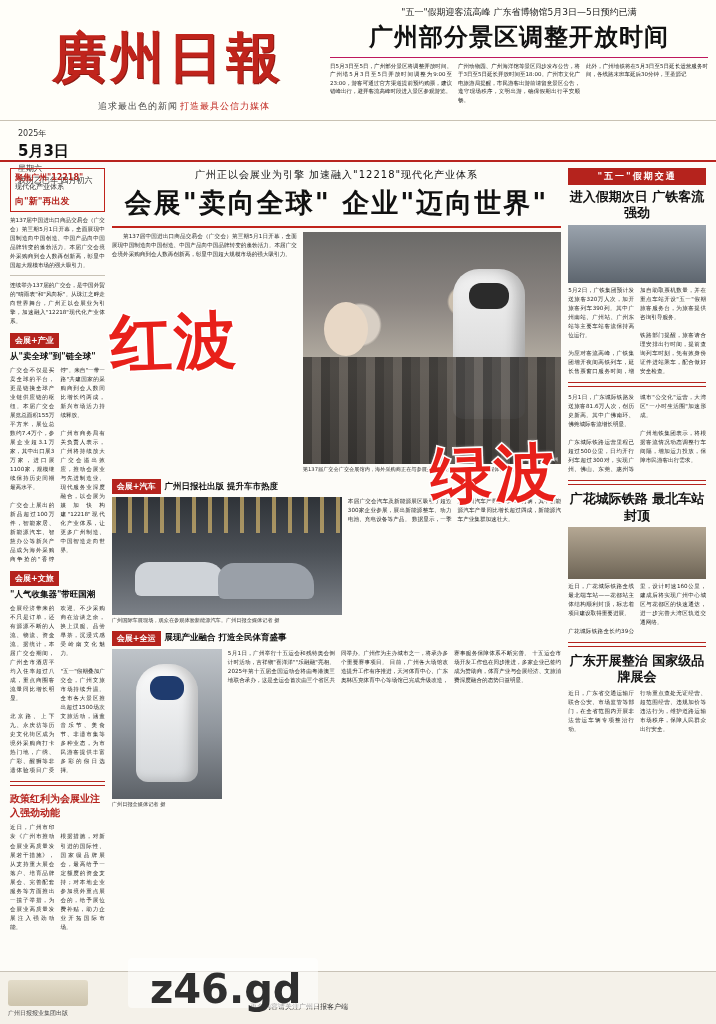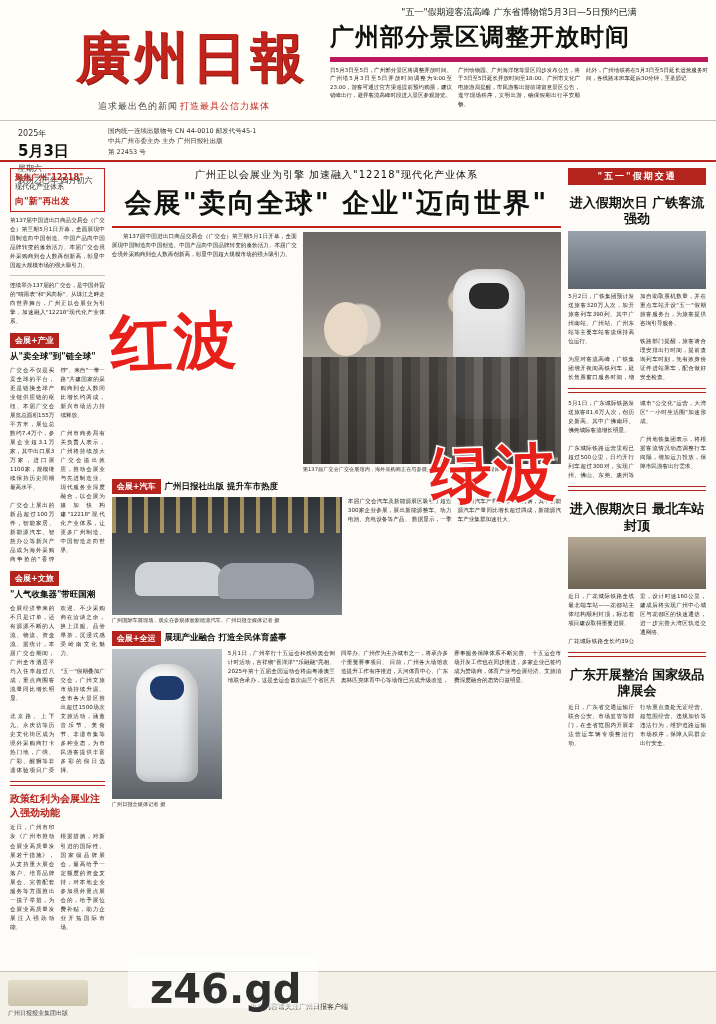--- a/index.html
+++ b/index.html
@@ -11,34 +11,33 @@
   }
   .page{position:relative;width:716px;height:1024px;background:#fdfcf8;overflow:hidden;}
 
   
   .masthead{position:relative;height:160px;border-bottom:2px solid #b8241f;background:#fffef9;}
   .logo{
     position:absolute;left:52px;top:22px;width:280px;height:72px;
     color:#c0241c;font-size:54px;font-weight:bold;letter-spacing:4px;
     font-family:"DejaVu Sans","Liberation Sans",sans-serif;
     text-shadow:1px 1px 0 #8c1a14;
-    text-align:center;
   }
   .logo-sub{position:absolute;left:98px;top:100px;font-size:9px;color:#444;letter-spacing:1px;}
   .logo-sub2{position:absolute;left:180px;top:100px;font-size:9px;color:#c0241c;letter-spacing:1px;}
   .mast-date{position:absolute;left:18px;top:128px;font-size:8px;color:#333;line-height:1.5;}
   .mast-date .big{font-size:15px;color:#111;font-weight:bold;}
   .mast-meta{position:absolute;left:108px;top:126px;font-size:6.5px;color:#333;line-height:1.6;width:190px;}
   .mast-rule{position:absolute;left:0;right:0;top:120px;height:1px;background:#c9c2b4;}
 
   
   .top-right{position:absolute;left:330px;top:6px;width:378px;}
   .tr-kicker{font-size:9px;color:#222;text-align:center;line-height:1.4;}
-  .tr-head{font-size:24px;color:#111;font-weight:bold;text-align:left;letter-spacing:1px;margin-top:2px;
-           border-bottom:5px solid #be185d;padding-bottom:4px;}
+  .tr-head{font-size:24px;color:#111;font-weight:bold;text-align:center;letter-spacing:1px;margin-top:2px;
+           border-bottom:1px solid #be185d;padding-bottom:4px;}
   .tr-cols{display:flex;gap:6px;margin-top:4px;}
   .tr-col{flex:1;font-size:5.5px;line-height:1.55;color:#222;text-align:justify;}
 
   
   .body{position:relative;display:flex;padding:6px 10px 0 10px;gap:7px;height:852px;box-sizing:border-box;}
   .col-left{width:95px;}
   .col-mid{width:450px;}
   .col-right{width:138px;}
 
   .lead-kicker{font-size:10px;color:#111;text-align:center;letter-spacing:1px;}
@@ -88,21 +87,21 @@
   .ph3{height:150px;background:linear-gradient(180deg,#bfc4c9 0%,#8e949b 55%,#5c6167 100%);}
   .ph3 .astro{position:absolute;left:50%;top:10%;transform:translateX(-50%);width:62px;height:118px;
       background:linear-gradient(180deg,#fbfbfb,#d4d7da);border-radius:28px 28px 12px 12px;
       box-shadow:inset -7px 0 12px rgba(0,0,0,.22);}
   .ph3 .astro:after{content:"";position:absolute;left:14px;top:12px;width:34px;height:24px;background:#1f3b6e;border-radius:11px;}
 
   
   .ph-sm{height:58px;background:linear-gradient(180deg,#9aa3ad,#5d656e);margin:3px 0;}
   .ph-sm2{height:52px;background:linear-gradient(180deg,#b5a894,#6d6455);margin:3px 0;}
 
-  .rhead{font-size:13px;font-weight:bold;color:#111;line-height:1.25;text-align:center;margin:10px 0 3px;}
+  .rhead{font-size:13px;font-weight:bold;color:#111;line-height:1.25;text-align:center;margin:4px 0 3px;}
   .rbar{background:#b5231d;color:#fff;text-align:center;font-size:9px;font-weight:bold;padding:2px 0;letter-spacing:2px;}
   .hr{height:1px;background:#c8c2b6;margin:5px 0;}
   .dhr{height:3px;border-top:1px solid #b5231d;border-bottom:1px solid #b5231d;margin:6px 0;}
 
   
   .bottom{position:absolute;left:0;bottom:0;width:716px;height:52px;background:#f4f1e9;border-top:1px solid #c8c2b6;}
   .bt-left{position:absolute;left:8px;bottom:6px;font-size:6px;color:#444;}
   .bt-ico{position:absolute;left:8px;bottom:18px;width:80px;height:26px;
      background:linear-gradient(180deg,#e3dcc9,#cdc4ad);border-radius:3px;}
   .bt-mid{position:absolute;left:250px;bottom:12px;font-size:7px;color:#333;}
@@ -130,25 +129,20 @@
     <div class="logo">廣州日報</div>
     <div class="logo-sub">追求最出色的新闻</div>
     <div class="logo-sub2">打造最具公信力媒体</div>
     <div class="mast-rule"></div>
     <div class="mast-date">
       <div>2025年</div>
       <div class="big">5月3日</div>
       <div>星期六</div>
       <div>农历乙巳年 四月初六</div>
     </div>
-    <div class="mast-meta">
-      <div>国内统一连续出版物号 CN 44-0010  邮发代号45-1</div>
-      <div>中共广州市委主办  主办  广州日报社出版</div>
-      <div>第 22453 号</div>
-    </div>
 
     <div class="top-right">
       <div class="tr-kicker">"五一"假期迎客流高峰 广东省博物馆5月3日—5日预约已满</div>
       <div class="tr-head">广州部分景区调整开放时间</div>
       <div class="tr-cols">
         <div class="tr-col">日5月3日至5日，广州部分景区将调整开放时间。广州塔5月3日至5日开放时间调整为9:00至23:00，游客可通过官方渠道提前预约购票，建议错峰出行，避开客流高峰时段进入景区参观游览。</div>
         <div class="tr-col">广州动物园、广州海洋馆等景区同步发布公告，将于3日至5日延长开放时间至18:00。广州市文化广电旅游局提醒，市民游客出游前请留意景区公告，遵守现场秩序，文明出游，确保假期出行平安顺畅。</div>
         <div class="tr-col">此外，广州地铁将在5月3日至5日延长运营服务时间，各线路末班车延后30分钟，王圣源记</div>
       </div>
     </div>
@@ -265,21 +259,21 @@
 铁路部门提醒，旅客请合理安排出行时间，提前查询列车时刻，凭有效身份证件进站乘车，配合做好安全检查。</div>
 
       <div class="dhr"></div>
       <div class="txt cols2" style="white-space:pre-line;">5月1日，广东城际铁路发送旅客81.6万人次，创历史新高。其中广佛南环、佛莞城际客流增长明显。
 
 广东城际铁路运营里程已超过500公里，日均开行列车超过300对，实现广州、佛山、东莞、惠州等城市"公交化"运营，大湾区"一小时生活圈"加速形成。
 
 广州地铁集团表示，将根据客流情况动态调整行车间隔，增加运力投放，保障市民游客出行需求。</div>
 
       <div class="dhr"></div>
-      <div class="rhead">进入假期次日 最北车站封顶</div>
+      <div class="rhead">广花城际铁路 最北车站封顶</div>
       <div class="ph-sm2"></div>
       <div class="txt cols2" style="white-space:pre-line;">近日，广花城际铁路全线最北端车站——花都站主体结构顺利封顶，标志着项目建设取得重要进展。
 
 广花城际铁路全长约39公里，设计时速160公里，建成后将实现广州中心城区与花都区的快速通达，进一步完善大湾区轨道交通网络。</div>
 
       <div class="dhr"></div>
       <div class="rhead">广东开展整治 国家级品牌展会</div>
       <div class="txt cols2" style="white-space:pre-line;">近日，广东省交通运输厅联合公安、市场监管等部门，在全省范围内开展非法营运车辆专项整治行动。
 
 行动重点查处无证经营、超范围经营、违规加价等违法行为，维护道路运输市场秩序，保障人民群众出行安全。</div>

